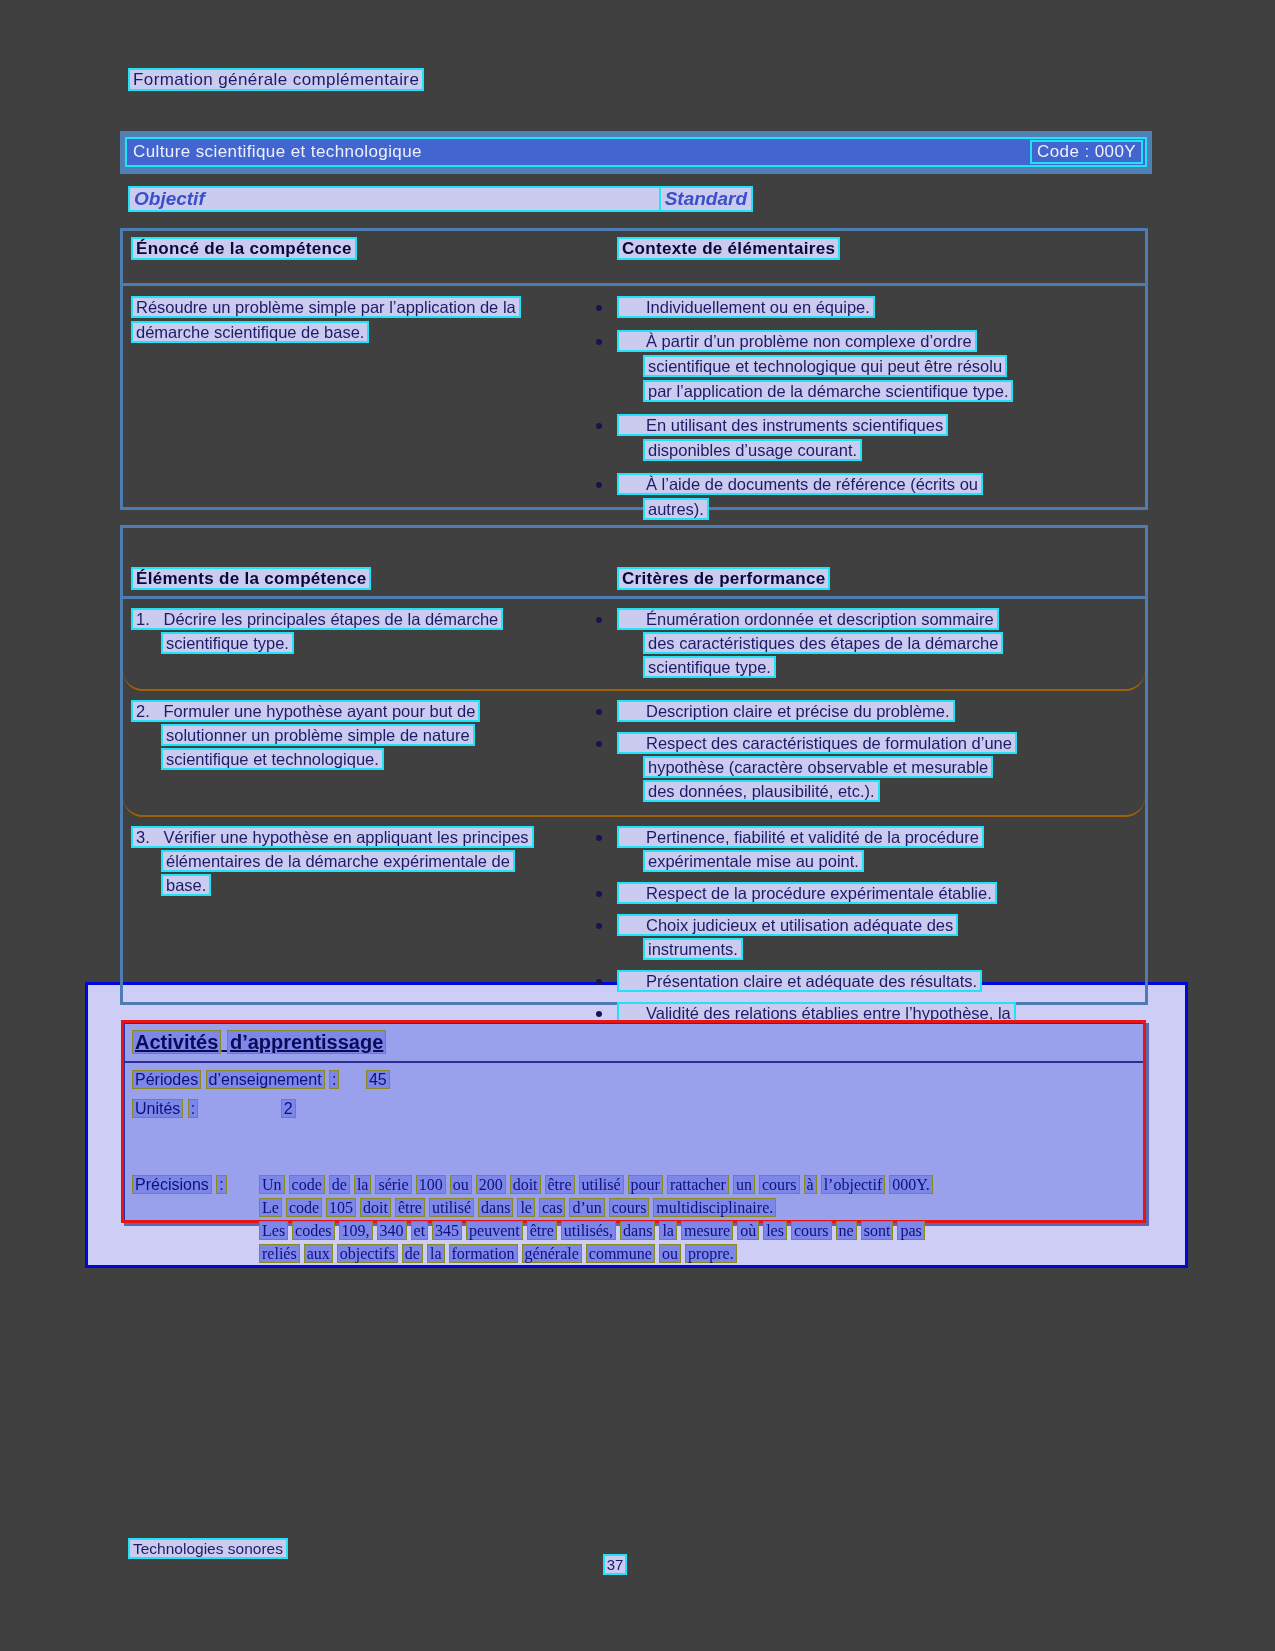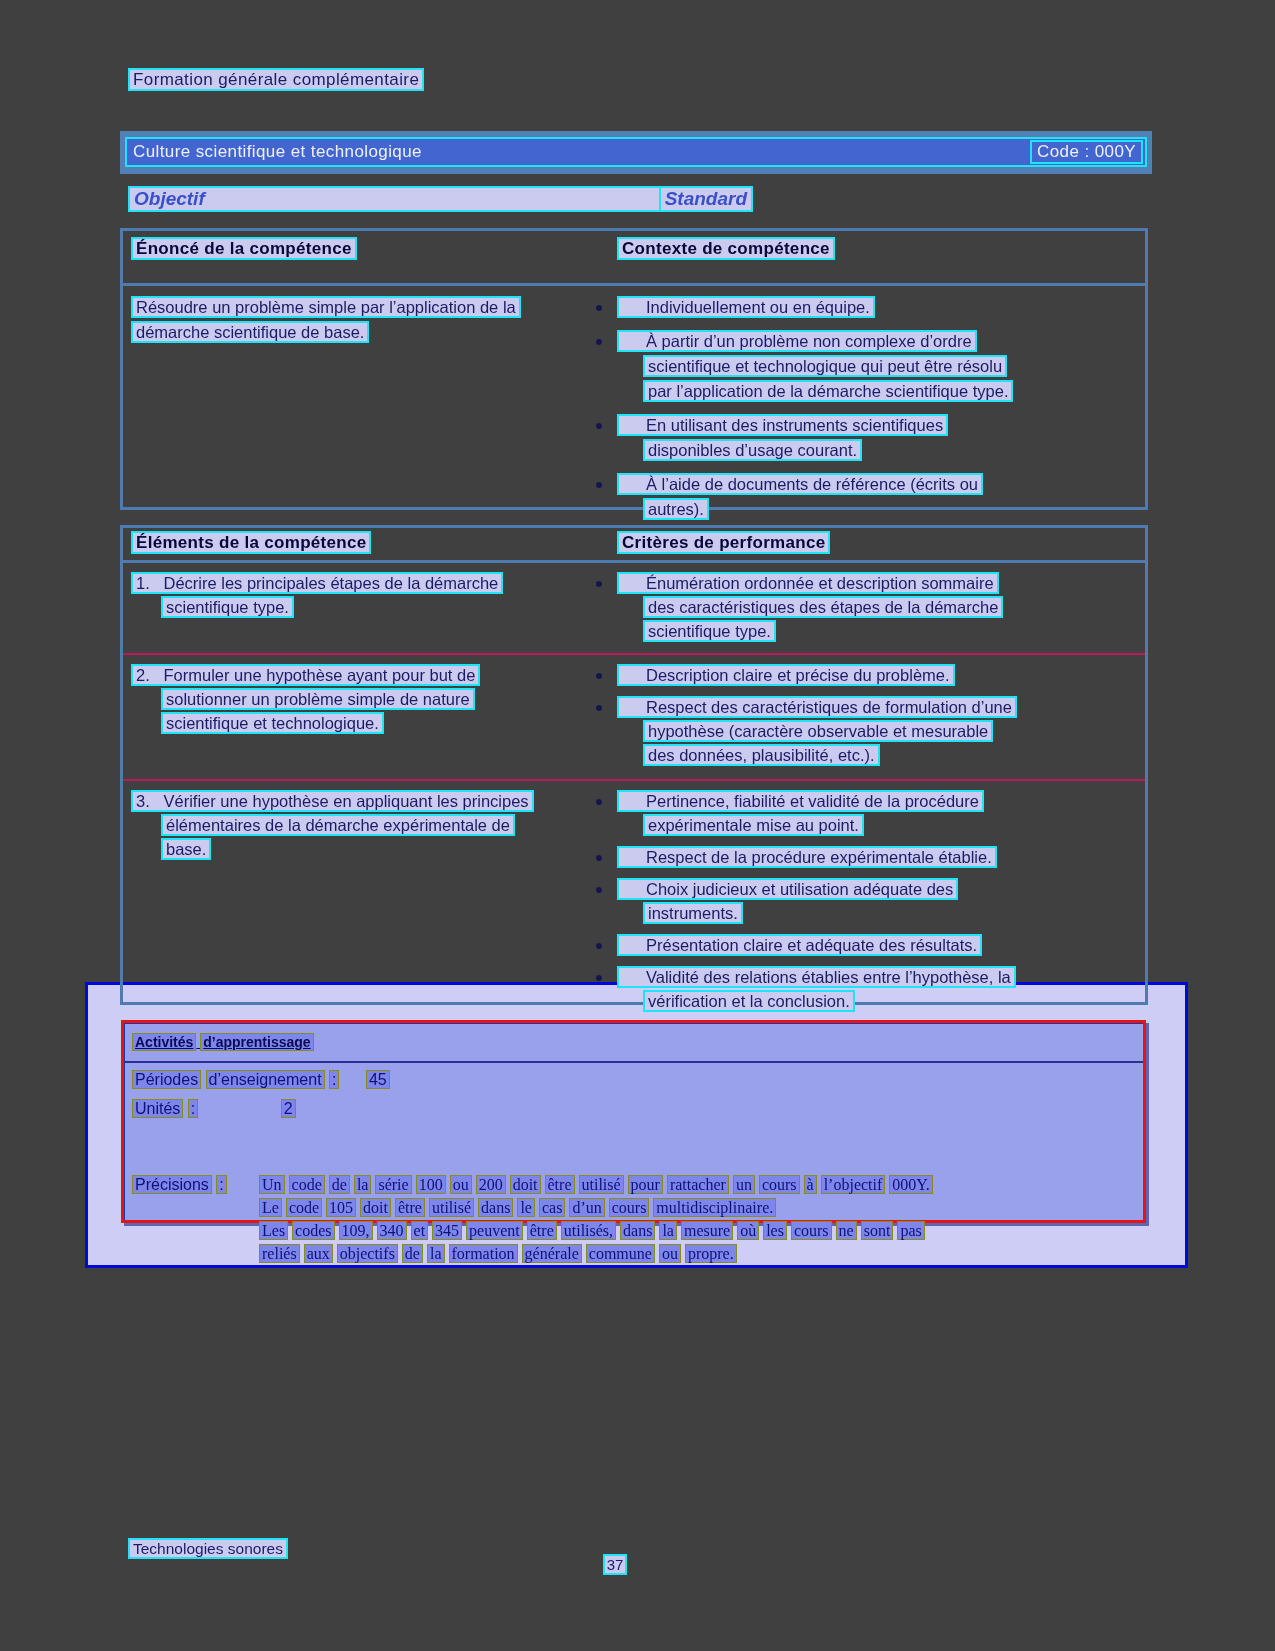--- a/index.html
+++ b/index.html
@@ -28,45 +28,45 @@
   
   .tbl{position:absolute;left:120px;width:1028px;border:3px solid #4e7bb0;box-sizing:border-box;
        background:transparent;z-index:2;font-size:16.5px;}
   .tbl1{top:228px;height:282px;}
   .tbl2{top:525px;height:480px;}
   .t-hd{display:flex;border-bottom:3px solid #4e7bb0;box-sizing:border-box;align-items:flex-start;}
   .tbl1 .t-hd{height:55px;}
   .tbl2 .t-hd{height:35px;}
   .t-hd .hl{font-weight:bold;color:#07073a;font-size:17px;letter-spacing:.3px;}
   .tbl1 .t-hd{padding-top:8px;}
-  .tbl2 .t-hd{padding-top:5px;}
+  .tbl2 .t-hd{padding-top:5px;margin-top:36px;}
   .cL{width:489px;box-sizing:border-box;padding-left:8px;flex:none;}
   .cR{flex:1;box-sizing:border-box;padding-left:5px;padding-right:6px;}
   .t-row{display:flex;box-sizing:border-box;padding-top:9px;line-height:25px;}
   .tbl2 .t-row{line-height:24px;padding-top:8px;}
-  .row-div{border-bottom:2px solid #be185d;}
+  .row-div{border-bottom:2px solid #a16207;border-radius:20px;}
   .r1{height:92px;} .r2{height:126px;} .r3{height:227px;}
 
   .lines{}
   .hang{padding-left:30px;text-indent:-30px;}
   ul.blist{list-style:none;margin:0;padding:0;}
   .blist li{margin-bottom:9px;padding-left:26px;text-indent:-26px;}
   .tbl2 .blist li{margin-bottom:8px;}
   .dot{display:inline-block;width:24px;}
   .dot::before{content:"";display:inline-block;width:6px;height:6px;border-radius:3px;
                background:#15154f;vertical-align:2px;}
 
   
   .bigbox{position:absolute;left:85px;top:982px;width:1103px;height:286px;box-sizing:border-box;
           background:#cdcdf5;border:3px solid #0008d8;z-index:1;}
   .redbox{position:absolute;left:121px;top:1020px;width:1025px;height:203px;box-sizing:border-box;
           background:#99a1ed;border:3px solid #e81414;z-index:3;color:#10107c;font-size:16px;
           box-shadow:3px 3px 0 #5b67b5, inset 1px 1px 0 #2233aa;}
   .act-head{font-weight:bold;text-decoration:underline;padding:7px 0 0 8px;line-height:24px;
-            font-size:14px;color:#0a0a56;}
+            font-size:20px;color:#0a0a56;}
   .act-div{border-bottom:2px solid #2d2d94;margin-top:7px;}
   .act-row{padding:5px 0 0 8px;line-height:24px;}
   .w{background:#7d87e9;border:1px solid #8b8b1d;padding:0 2px;}
   .val-periods{margin-left:22px;}
   .val-units{margin-left:78px;}
   .prec{display:flex;padding:5px 0 0 8px;line-height:23px;align-items:flex-start;margin-top:47px;}
   .prec-label{width:127px;flex:none;}
   .prec-lines{flex:1;font-family:Liberation Serif, serif;}
 
   
@@ -98,21 +98,21 @@
   </div>
 
   <div class="bigbox"></div>
 
   <div class="tbl tbl1">
     <div class="t-hd">
       <div class="cL">
         <span class="hl">Énoncé de la compétence</span>
       </div>
       <div class="cR">
-        <span class="hl">Contexte de compétence</span>
+        <span class="hl">Contexte de élémentaires</span>
       </div>
     </div>
     <div class="t-row">
       <div class="cL">
         <div class="lines"><span class="hl">Résoudre un problème simple par l’application de la</span><br><span class="hl">démarche scientifique de base.</span></div>
       </div>
       <div class="cR">
         <ul class="blist">
           <li><span class="hl"><i class="dot"></i>Individuellement ou en équipe.</span></li>
           <li><span class="hl"><i class="dot"></i>À partir d’un problème non complexe d’ordre</span><br><span class="hl">scientifique et technologique qui peut être résolu</span><br><span class="hl">par l’application de la démarche scientifique type.</span></li>

